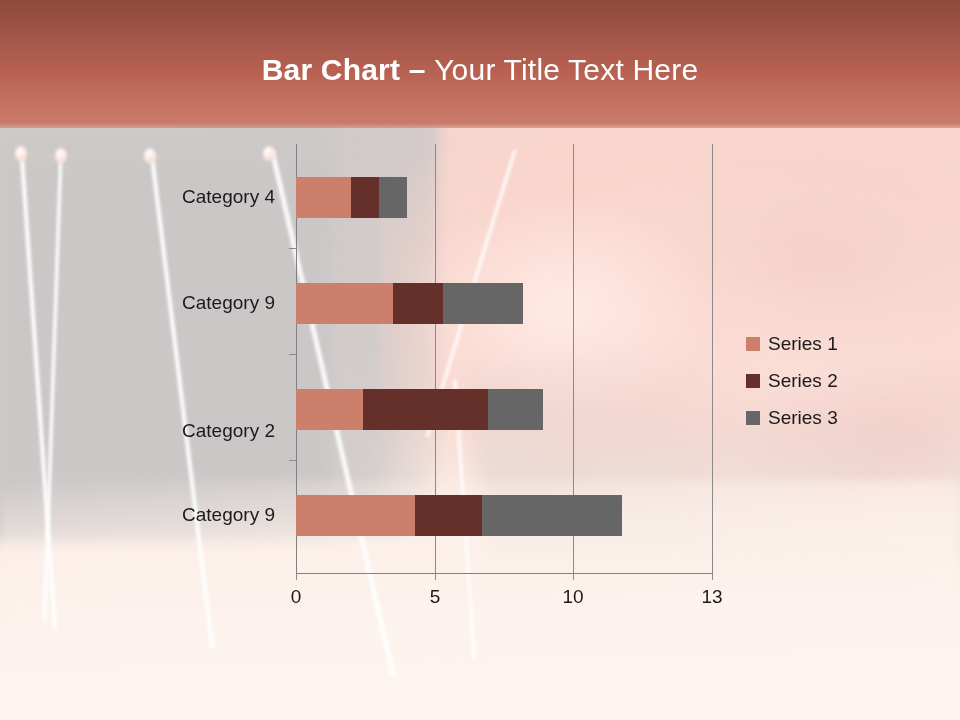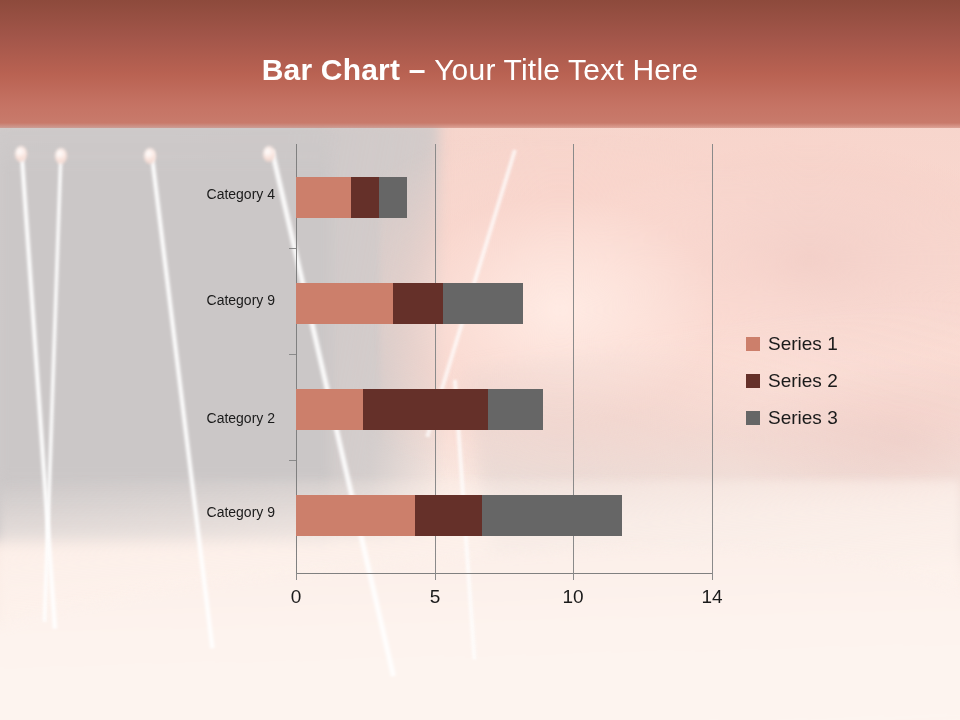--- a/index.html
+++ b/index.html
@@ -155,21 +155,21 @@
     position: absolute;
     top: 586px;
     font-size: 19px;
     color: #1a1a1a;
     transform: translateX(-50%);
     white-space: nowrap;
   }
   .cat-label {
     position: absolute;
     right: 685px;               
-    font-size: 14px;
+    font-size: 19px;
     color: #1a1a1a;
     white-space: nowrap;
     text-align: right;
   }
 
   .bar-row {
     position: absolute;
     height: 41px;
     display: flex;
   }
@@ -241,25 +241,25 @@
     <div class="tick-x" style="left:573px;"></div>
     <div class="tick-x" style="left:712px;"></div>
 
     <div class="tick-y" style="top:248px;"></div>
     <div class="tick-y" style="top:354px;"></div>
     <div class="tick-y" style="top:460px;"></div>
 
     <div class="xlabel" style="left:296px;">0</div>
     <div class="xlabel" style="left:435px;">5</div>
     <div class="xlabel" style="left:573px;">10</div>
-    <div class="xlabel" style="left:712px;">14</div>
+    <div class="xlabel" style="left:712px;">13</div>
 
     <div class="cat-label" style="top:186px;">Category 4</div>
     <div class="cat-label" style="top:292px;">Category 9</div>
-    <div class="cat-label" style="top:410px;">Category 2</div>
+    <div class="cat-label" style="top:420px;">Category 2</div>
     <div class="cat-label" style="top:504px;">Category 9</div>
 
     <div class="bar-row" style="left:296px; top:177px;">
       <div class="seg" style="width:55px;  background:#cc7f6b;"></div>
       <div class="seg" style="width:28px;  background:#653029;"></div>
       <div class="seg" style="width:28px;  background:#666666;"></div>
     </div>
 
     <div class="bar-row" style="left:296px; top:283px;">
       <div class="seg" style="width:97px;  background:#cc7f6b;"></div>

